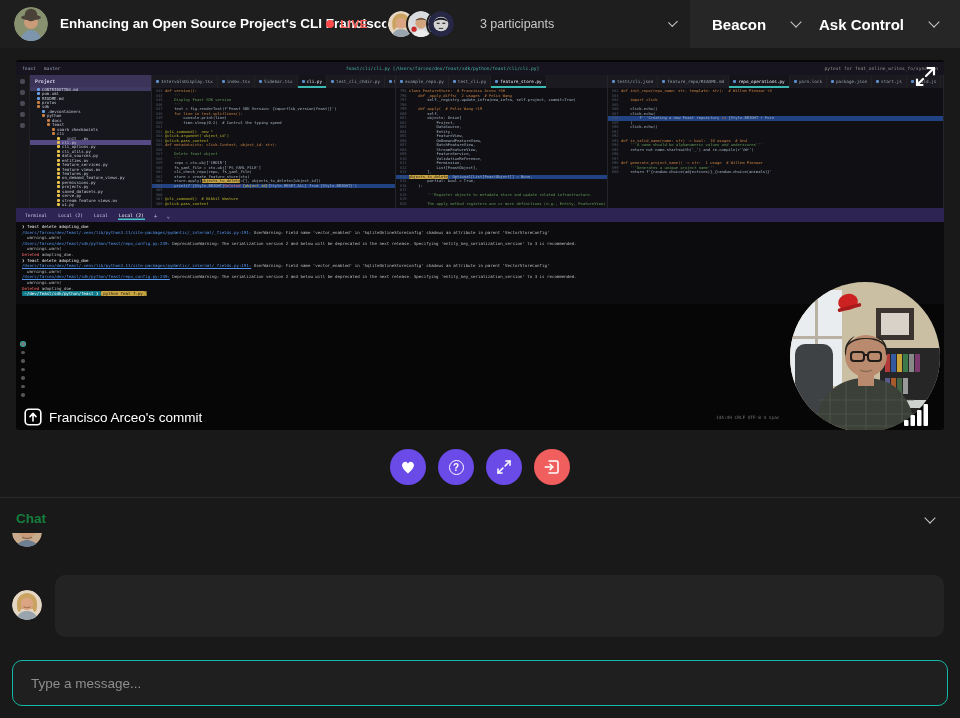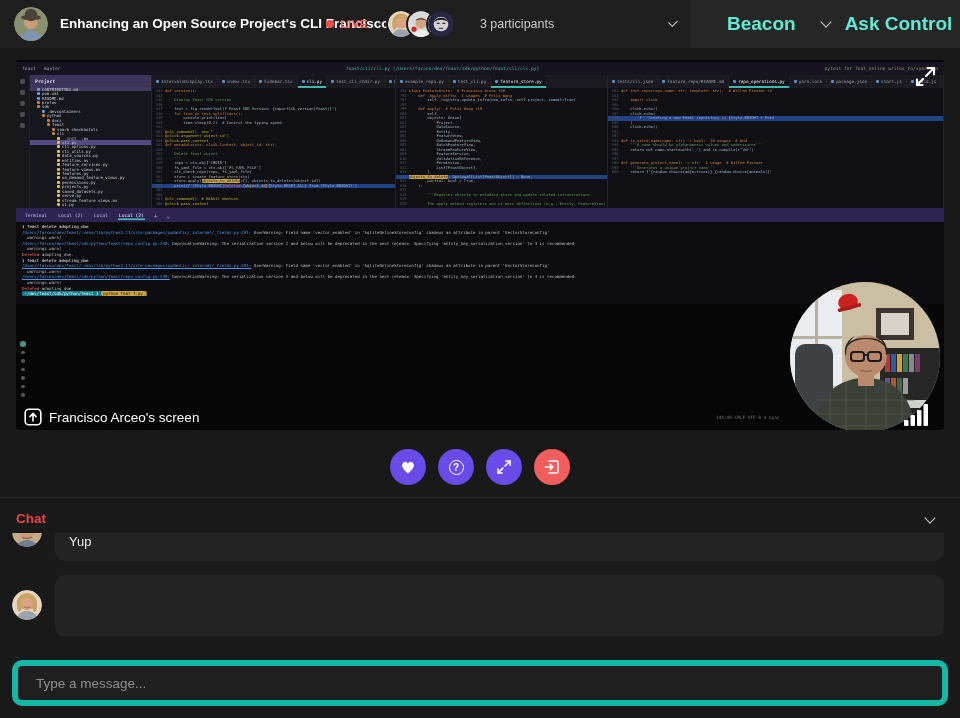--- a/index.html
+++ b/index.html
@@ -20,21 +20,21 @@
   .live-text{color:#ff5a52;font-size:11.5px;font-weight:700;letter-spacing:.5px;}
   .participants{display:flex;align-items:center;margin-left:18px;flex:none;}
   .p-stack{display:flex;}
   .p-avatar{width:30px;height:30px;border:2px solid #1e1e1e;margin-left:-10px;}
   .p-avatar:first-child{margin-left:0;}
   .participants-label{font-size:12.5px;color:#c9c9c9;margin-left:24px;white-space:nowrap;}
   .chev{width:8px;height:8px;border-right:1.6px solid #c9c9c9;border-bottom:1.6px solid #c9c9c9;
     transform:rotate(45deg);display:inline-block;}
   .participants-chev{margin-left:116px;margin-top:-4px;}
   .menu-item{display:flex;align-items:center;gap:26px;cursor:pointer;}
-  .menu-label{color:#5eead4;font-size:19px;font-weight:700;white-space:nowrap;margin-left:15px;}
+  .menu-label{color:#ffffff;font-size:15px;font-weight:700;white-space:nowrap;}
 
   
   .stage{position:absolute;left:16px;top:60px;width:928px;height:370px;background:#060606;border-radius:3px;overflow:hidden;}
   .ide{position:absolute;inset:0;font-family:"DejaVu Sans Mono",monospace;}
   .ide-titlebar{position:absolute;left:0;top:2px;right:0;height:13px;background:#17141f;display:flex;align-items:center;
     font-size:4.6px;color:#9aa0b5;padding:0 6px;gap:8px;}
   .ide-title-center{flex:1;text-align:center;color:#46b8a8;overflow:hidden;white-space:nowrap;}
   .ide-title-run{color:#8f968a;white-space:nowrap;}
   .ide-main{position:absolute;left:0;top:15px;right:0;height:133px;display:flex;background:#131318;}
   .activity{width:14px;background:#17171c;border-right:1px solid #222;flex:none;display:flex;flex-direction:column;align-items:center;padding-top:4px;gap:6px;}
@@ -97,37 +97,37 @@
   .purple{background:#6a4be8;}
   .redbtn{background:#f15e5e;}
   .q-glyph{width:15px;height:15px;border:1.6px solid #fff;border-radius:50%;color:#fff;font-size:10px;
     font-weight:700;display:flex;align-items:center;justify-content:center;font-family:"Liberation Sans",sans-serif;}
 
   .divider{position:absolute;left:0;top:497px;width:960px;height:1px;background:#2a2a2a;}
 
   
   .chat-header{position:absolute;left:0;top:505px;width:960px;height:26px;display:flex;align-items:center;
     justify-content:space-between;padding:0 26px 0 16px;}
-  .chat-title{color:#ef4444;font-size:13.5px;font-weight:700;}
+  .chat-title{color:#15803d;font-size:13.5px;font-weight:700;}
   .chat-list{position:absolute;left:0;top:533px;width:960px;height:114px;overflow:hidden;}
   .msg-card{position:absolute;left:55px;right:16px;background:#232323;border-radius:10px;}
   .card-yup{top:-14px;height:42px;padding:15px 14px 0;}
   .card-rachel{top:42px;height:62px;padding:13px 16px 0 14px;}
   .msg-avatar{position:absolute;left:12px;width:30px;height:30px;}
   .avatar-yup{top:-16px;}
   .avatar-rachel{top:57px;}
   .msg-text{color:#e9e9e9;font-size:13px;}
   .msg-toprow{display:flex;justify-content:space-between;align-items:baseline;}
   .msg-author{color:#fff;font-size:13px;font-weight:700;}
   .msg-time{color:#8d8d8d;font-size:12px;}
   .card-rachel .msg-text{margin-top:9px;}
 
   
   .composer{position:absolute;left:12px;top:660px;width:936px;height:46px;background:#1f1f1f;
-    border:6px solid #14b8a6;border-radius:10px;display:flex;align-items:center;}
+    border:1px solid #14b8a6;border-radius:10px;display:flex;align-items:center;}
   .composer input{flex:1;background:transparent;border:none;outline:none;color:#e8e8e8;
     font-size:13.5px;padding:0 18px;font-family:"Liberation Sans",sans-serif;}
   .composer input::placeholder{color:#8e8e8e;}
 </style>
 </head>
 <body>
 
 <div class="header">
   <div class="header-left">
     <div class="avatar host-avatar">
@@ -516,21 +516,21 @@
       <path d="M11 15 L5 21"></path>
         <path d="M5 15.5 V21 H10.5"></path>
     </g>
   </svg>
 
   <div class="screen-label">
     <svg width="18" height="18" viewBox="0 0 18 18">
       <rect x="1.2" y="1.2" width="15.6" height="15.6" rx="3.5" fill="rgba(0,0,0,.35)" stroke="#fff" stroke-width="1.6"></rect>
       <path d="M9 13 V6 M6 8.6 L9 5.4 L12 8.6" stroke="#fff" stroke-width="1.6" fill="none" stroke-linecap="round" stroke-linejoin="round"></path>
     </svg>
-    <span>Francisco Arceo's screen</span>
+    <span>Francisco Arceo's commit</span>
   </div>
 
   <div class="webcam">
     <svg width="150" height="150" viewBox="0 0 150 150">
       <rect width="150" height="150" fill="#cbbfa3"></rect>
       <rect x="0" y="8" width="52" height="96" fill="#e9edf0"></rect>
       <rect x="25" y="8" width="3" height="96" fill="#b9b2a2"></rect>
       <rect x="0" y="54" width="52" height="3" fill="#b9b2a2"></rect>
       <rect x="86" y="26" width="38" height="32" fill="#3a3330"></rect>
       <rect x="91" y="31" width="28" height="22" fill="#d8d2c8"></rect>
@@ -619,23 +619,20 @@
   <span class="chev"></span>
 </div>
 
 <div class="chat-list">
   <svg class="avatar msg-avatar avatar-yup" width="30" height="30" viewBox="0 0 30 30">
     <circle cx="15" cy="15" r="15" fill="#c7a98c"></circle>
     <circle cx="15" cy="12" r="9" fill="#c99b78"></circle>
     <path d="M10 20 C12 22 18 22 20 20" stroke="#8a6a52" stroke-width="1.4" fill="none"></path>
     <path d="M4 30 C6 25 11 23 15 23 C19 23 24 25 26 30 Z" fill="#6f7f93"></path>
   </svg>
-  <div class="msg-card card-yup">
-    <div class="msg-text">Yup</div>
-  </div>
 
   <svg class="avatar msg-avatar avatar-rachel" width="30" height="30" viewBox="0 0 30 30">
     <circle cx="15" cy="15" r="15" fill="#e4d6c2"></circle>
     <path d="M4 30 C6 23 10 21 15 21 C20 21 24 23 26 30 Z" fill="#9aa4ad"></path>
     <path d="M5 16 C4 6 11 3 15 3 C19 3 26 6 25 16 C25 22 22 24 21 19 L9 19 C8 24 5 22 5 16 Z" fill="#c9a35f"></path>
     <circle cx="15" cy="14" r="6.2" fill="#dba583"></circle>
     <path d="M11.5 16.5 C13 18 17 18 18.5 16.5" stroke="#a87a5a" stroke-width="1.1" fill="none"></path>
   </svg>
   <div class="msg-card card-rachel">
   </div>

